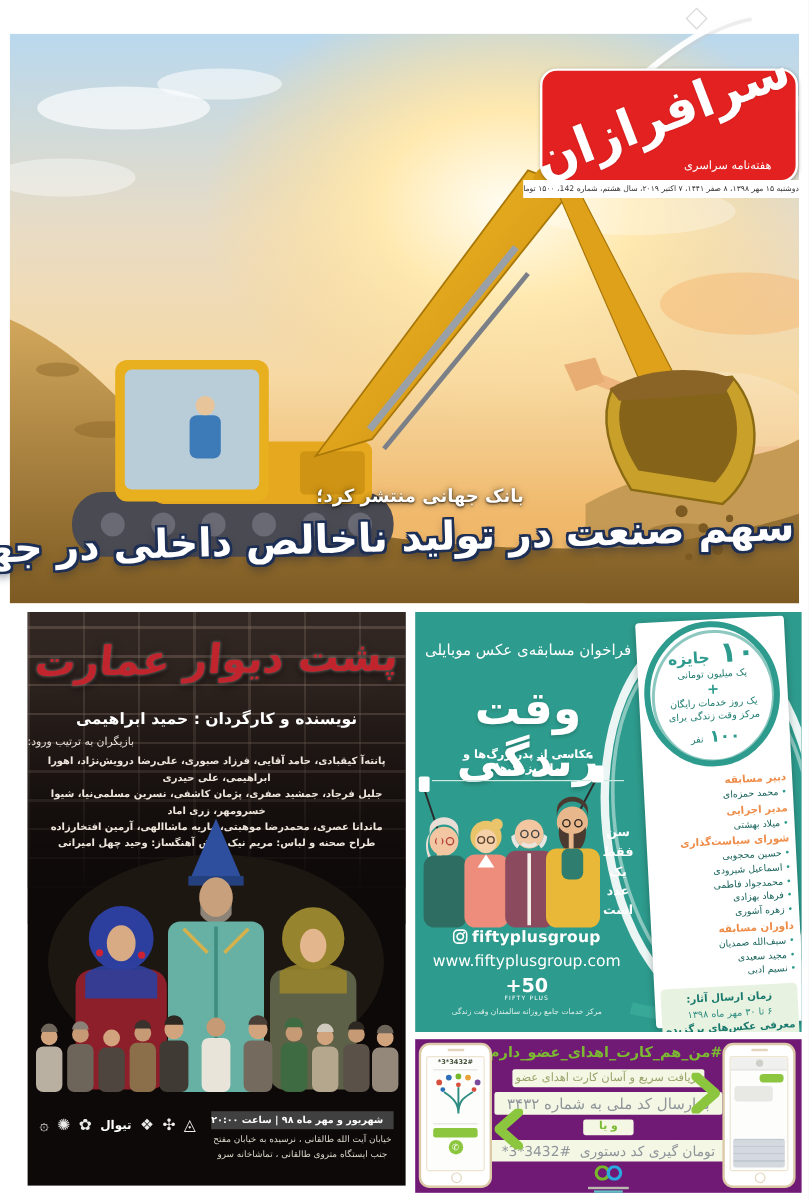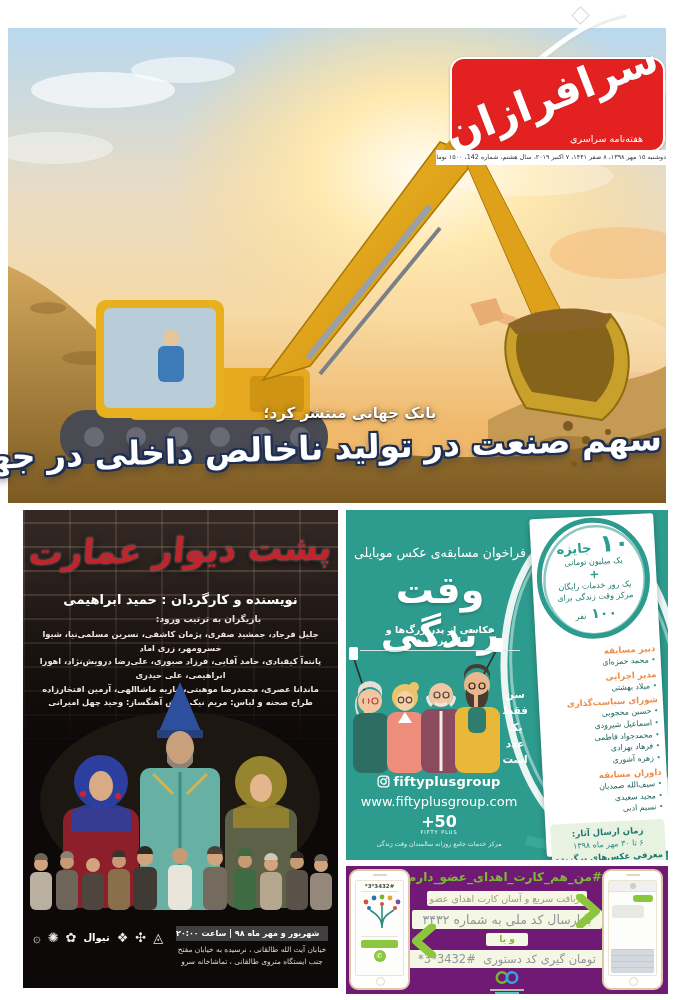--- a/index.html
+++ b/index.html
@@ -26,35 +26,35 @@
   
   .poster{position:absolute;left:23px;top:510px;width:315px;height:478px;background:#0d0908;overflow:hidden;}
   .bricks{position:absolute;left:0;top:0;right:0;height:230px;
     background:repeating-linear-gradient(0deg,rgba(135,115,102,.38) 0 2px,rgba(0,0,0,0) 2px 24px),
                repeating-linear-gradient(90deg,rgba(135,115,102,.28) 0 2px,rgba(0,0,0,0) 2px 46px),
                linear-gradient(#332824,#17100d);}
   .brick-fade{position:absolute;left:0;top:0;right:0;height:260px;background:linear-gradient(rgba(13,9,8,0) 25%,#0d0908 92%);}
   .poster-title{position:absolute;left:0;top:20px;width:100%;text-align:center;color:#c0242c;font-size:34px;font-weight:bold;direction:rtl;transform:skewX(-6deg) rotate(-1deg);
     text-shadow:0 0 3px rgba(255,255,255,.45),0 2px 8px rgba(0,0,0,.7);}
   .poster-director{position:absolute;left:0;top:82px;width:100%;text-align:center;color:#fff;font-size:13px;font-weight:bold;direction:rtl;}
-  .poster-castintro{position:absolute;left:0;top:104px;width:100%;text-align:center;color:#e9e2da;font-size:9px;font-weight:bold;direction:rtl;margin-left:28px;}
+  .poster-castintro{position:absolute;left:0;top:104px;width:100%;text-align:left;color:#e9e2da;font-size:9px;font-weight:normal;direction:rtl;}
   .poster-cast{position:absolute;left:8px;top:118px;width:299px;text-align:center;color:#eee6dc;font-size:8.3px;line-height:1.65;direction:rtl;font-weight:bold;}
   .poster-figures{position:absolute;left:0;top:172px;width:315px;height:230px;}
   .poster-badge{position:absolute;right:10px;top:416px;width:152px;height:15px;background:#404040;color:#fff;font-size:8px;font-weight:bold;text-align:left;line-height:15px;direction:rtl;}
   .poster-address{position:absolute;right:10px;top:434px;width:152px;color:#ddd6cc;font-size:7.4px;line-height:1.6;text-align:center;direction:rtl;}
   .poster-logos{position:absolute;left:10px;top:420px;width:170px;display:flex;align-items:center;gap:7px;color:#fff;}
   .plogo{font-size:13px;opacity:.92;}
   .plogo-tiwall{font-size:10px;font-weight:bold;direction:rtl;}
   .p1::before{content:"۞";} .p2::before{content:"✺";} .p3::before{content:"❖";}
   .p4::before{content:"✣";} .p5::before{content:"◬";} .p6::before{content:"✿";}
 
   
   .contest{position:absolute;left:346px;top:510px;width:322px;height:350px;background:#2d9b8d;overflow:hidden;}
   .contest-swash{position:absolute;left:0;top:0;width:322px;height:350px;}
-  .contest-call{position:absolute;left:5px;top:35px;width:178px;text-align:center;color:#fff;font-size:12.5px;direction:rtl;}
+  .contest-call{position:absolute;left:5px;top:24px;width:178px;text-align:center;color:#fff;font-size:12.5px;direction:rtl;}
   .contest-title{position:absolute;left:0;top:58px;width:188px;text-align:center;color:#fff;font-size:38px;font-weight:bold;direction:rtl;text-shadow:0 2px 3px rgba(0,0,0,.18);}
   .contest-sub{position:absolute;left:14px;top:114px;width:160px;text-align:center;color:#fff;font-size:9.5px;font-weight:bold;direction:rtl;border-bottom:1px solid #cfe8e2;padding-bottom:4px;}
   .contest-people{position:absolute;left:2px;top:127px;width:175px;height:140px;}
   .contest-slogan{position:absolute;left:152px;top:176px;width:34px;text-align:center;color:#fff;font-size:10.5px;font-weight:bold;direction:rtl;line-height:1.55;}
   .contest-slogan span{display:block;}
   .contest-insta{position:absolute;left:8px;top:264px;width:170px;text-align:center;color:#fff;font-size:13px;font-weight:bold;letter-spacing:.2px;}
   .contest-insta svg{vertical-align:-2px;margin-right:3px;}
   .contest-web{position:absolute;left:0px;top:284px;width:186px;text-align:center;color:#fff;font-size:13px;font-weight:normal;}
   .contest-5plus{position:absolute;left:0;top:304px;width:186px;text-align:center;color:#fff;font-size:16px;font-weight:bold;line-height:1;}
   .contest-5plus small{display:block;font-size:5px;font-weight:normal;letter-spacing:1px;}
@@ -217,22 +217,22 @@
   <div class="kicker">بانک جهانی منتشر کرد؛</div>
   <div class="headline">سهم صنعت در تولید ناخالص داخلی در جهان</div>
 
   <div class="poster">
     <div class="bricks"></div>
     <div class="brick-fade"></div>
     <div class="poster-title">پشت دیوار عمارت</div>
     <div class="poster-director">نویسنده و کارگردان : حمید ابراهیمی</div>
     <div class="poster-castintro">بازیگران به ترتیب ورود:</div>
     <div class="poster-cast">
+      <div>پانته‌آ کیقبادی، حامد آقایی، فرزاد صبوری، علی‌رضا درویش‌نژاد، اهورا ابراهیمی، علی حیدری</div>
       <div>جلیل فرجاد، جمشید صفری، پژمان کاشفی، نسرین مسلمی‌نیا، شیوا خسرومهر، زری اماد</div>
-      <div>پانته‌آ کیقبادی، حامد آقایی، فرزاد صبوری، علی‌رضا درویش‌نژاد، اهورا ابراهیمی، علی حیدری</div>
       <div>ماندانا عصری، محمدرضا موهبتی، ماریه ماشاالهی، آرمین افتخارزاده</div>
       <div>طراح صحنه و لباس: مریم نیک روش    آهنگساز: وحید چهل امیرانی</div>
     </div>
     <svg class="poster-figures" viewBox="0 0 315 230">
       <ellipse cx="157" cy="120" rx="140" ry="90" fill="#1d1712"></ellipse>
       <g>
         <circle cx="78" cy="100" r="27" fill="#2d3f9e"></circle>
         <ellipse cx="78" cy="104" rx="12" ry="15" fill="#d9ab85"></ellipse>
         <rect x="40" y="126" width="76" height="100" rx="14" fill="#8c1f2a"></rect>
         <path d="M48,130 C60,118 96,118 108,130 L108,150 L48,150 Z" fill="#2d3f9e" opacity=".9"></path>

